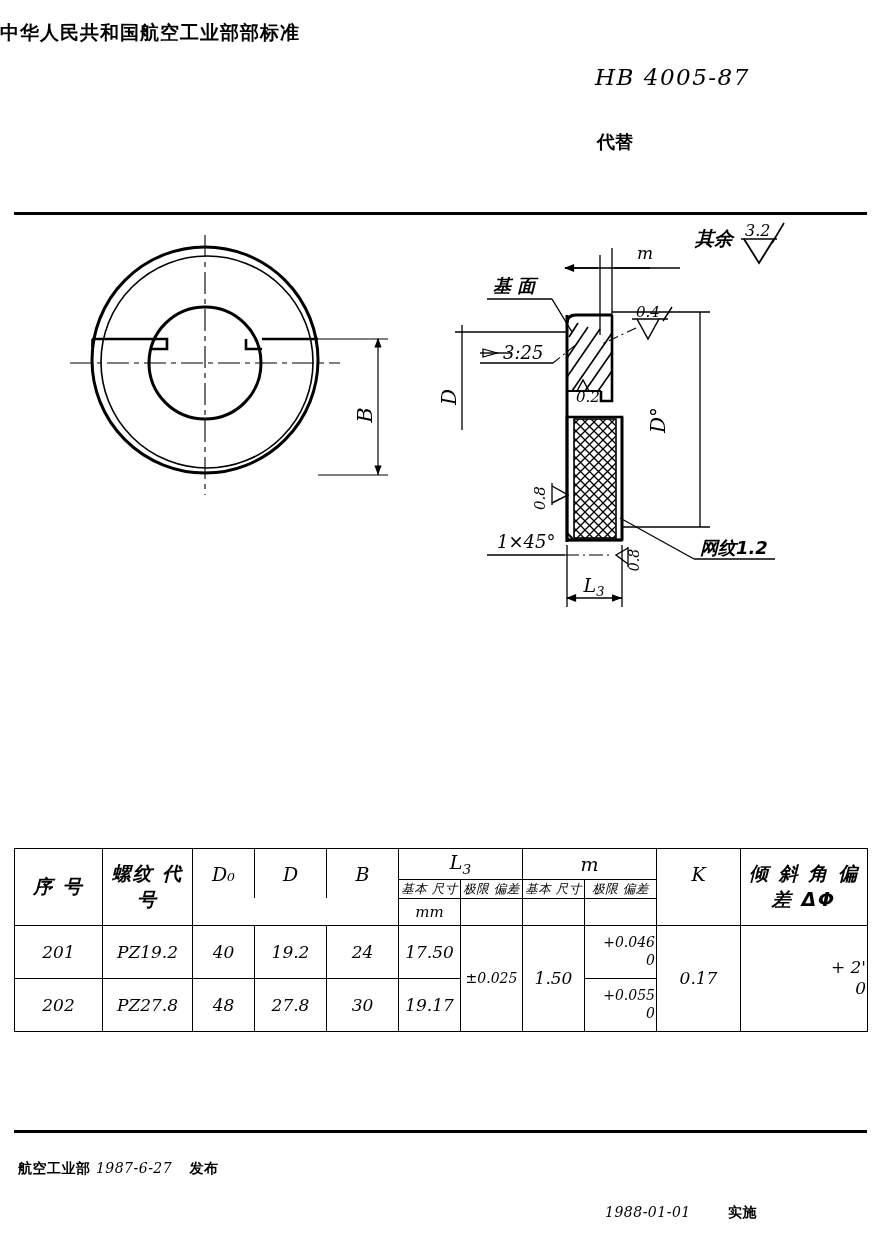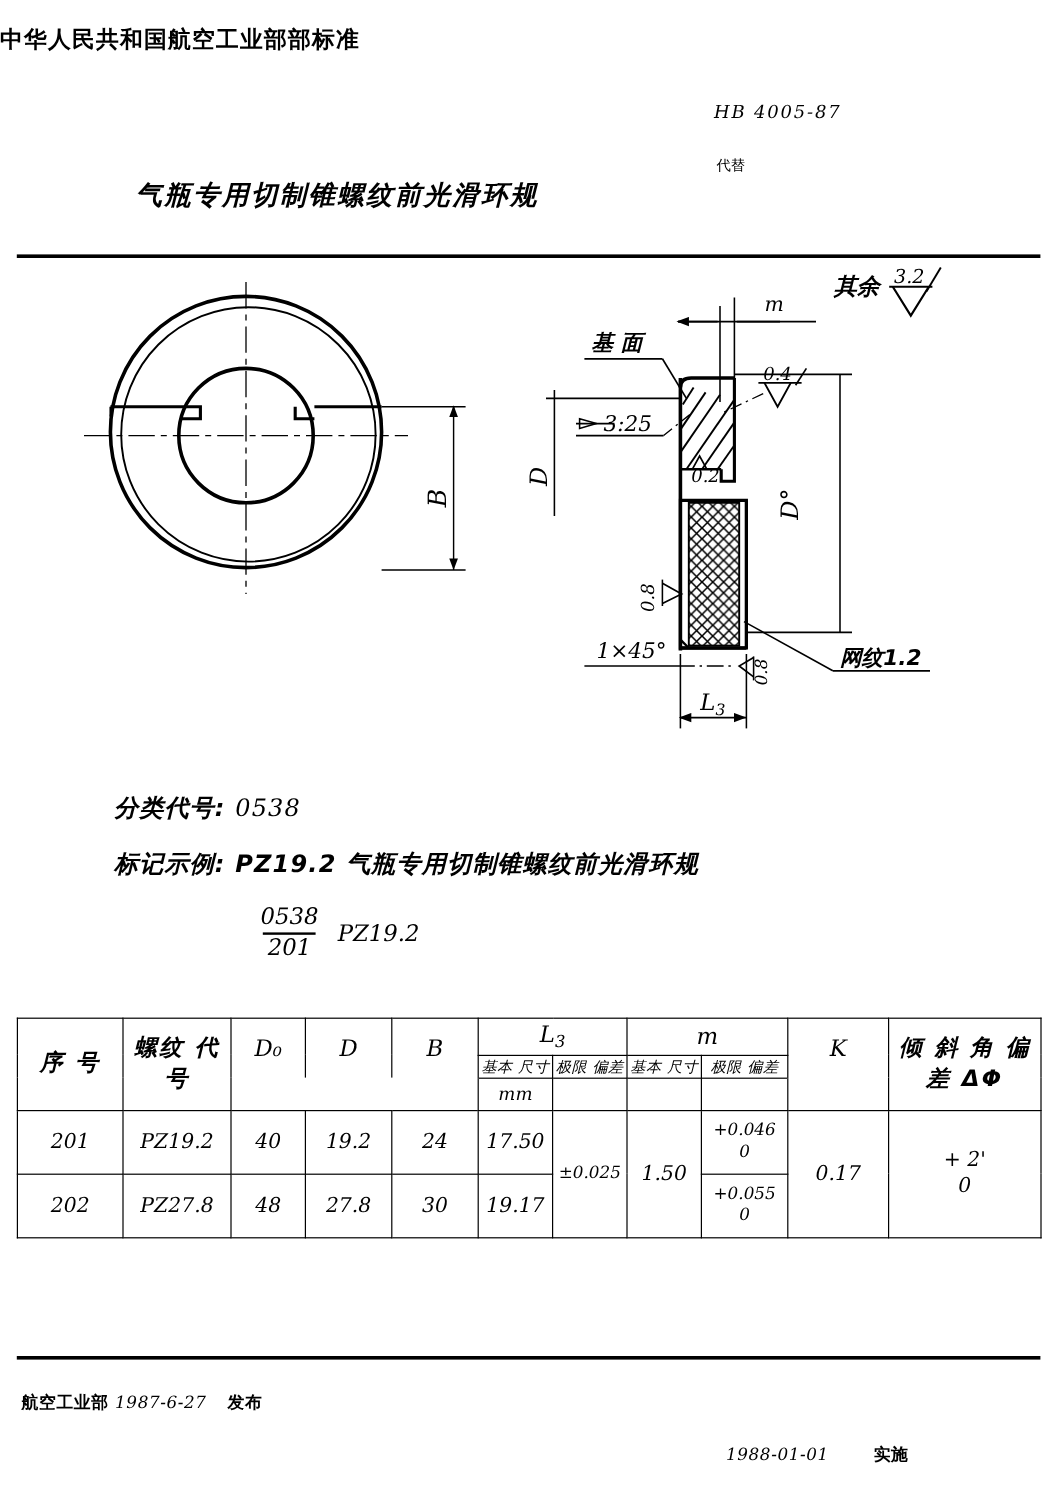--- a/index.html
+++ b/index.html
@@ -28,32 +28,32 @@
     top: 20px;
     text-align: left;
     font-size: 19px;
     font-weight: bold;
     letter-spacing: 1px;
     font-family: "DejaVu Sans", sans-serif;
   }
   .std-number {
     position: absolute;
     left: 595px;
-    top: 84px;
-    font-size: 15px;
+    top: 64px;
+    font-size: 23px;
     font-style: italic;
     letter-spacing: 1.5px;
     font-family: "DejaVu Serif", serif;
   }
   .replaces-label {
     position: absolute;
     left: 597px;
     top: 130px;
-    font-size: 12px;
-    font-weight: normal;
+    font-size: 18px;
+    font-weight: bold;
   }
   .doc-title {
     position: absolute;
     left: 113px;
     top: 148px;
     font-size: 22px;
     font-weight: bold;
     letter-spacing: 2px;
     font-style: italic;
   }
@@ -158,21 +158,21 @@
     font-family: "DejaVu Serif", serif;
     font-style: italic;
     height: 48px;
   }
   .spec-table .data-small {
     font-size: 14px;
   }
   .tol-stack {
     display: flex;
     flex-direction: column;
-    align-items: center;
+    align-items: flex-end;
     line-height: 1.25;
     font-size: 14px;
   }
   .sub {
     vertical-align: sub;
     font-size: 0.72em;
   }
   .nb { border: none !important; }
   .no-top { border-top: none !important; }
   .no-bottom { border-bottom: none !important; }
@@ -209,21 +209,20 @@
   .footer-date { font-family: "DejaVu Serif", serif; font-style: italic; font-weight: normal; }
 </style>
 </head>
 <body>
 
 <div class="page">
 
   <div class="ministry-title">中华人民共和国航空工业部部标准</div>
   <div class="std-number">HB 4005-87</div>
   <div class="replaces-label">代替</div>
-  <div class="doc-title">气瓶专用切制锥螺纹前光滑环规</div>
 
   <div class="rule rule-top"></div>
 
   <div class="drawing">
     <svg width="881" height="430" viewBox="0 0 881 430" xmlns="http://www.w3.org/2000/svg">
       <defs>
         <pattern id="knurl" width="9" height="9" patternUnits="userSpaceOnUse">
           <path d="M0,0 L9,9 M9,0 L0,9" stroke="#000" stroke-width="1.3" fill="none"></path>
         </pattern>
         <marker id="arrowEnd" markerWidth="9" markerHeight="9" refX="8" refY="3" orient="auto">
@@ -375,37 +374,20 @@
 
       <g stroke="#000" stroke-width="1.3" fill="none">
         <line x1="567" y1="330" x2="567" y2="392"></line>
         <line x1="622" y1="330" x2="622" y2="392"></line>
         <line x1="567" y1="383" x2="622" y2="383" marker-start="url(#arrowStart)" marker-end="url(#arrowEnd)"></line>
       </g>
       <text x="594" y="377" font-family="DejaVu Serif, serif" font-size="19" font-style="italic" fill="#000" text-anchor="middle">L<tspan font-size="13" dy="4">3</tspan></text>
     </svg>
   </div>
 
-  <div class="spec-block">
-    <div class="spec-line">
-      <span>分类代号:</span>
-      <span class="val">0538</span>
-    </div>
-    <div class="spec-line">
-      <span>标记示例:</span>
-      <span>PZ19.2 气瓶专用切制锥螺纹前光滑环规</span>
-    </div>
-    <div class="mark-row">
-      <span class="fraction">
-        <span class="num">0538</span>
-        <span class="den">201</span>
-      </span>
-      <span class="code">PZ19.2</span>
-    </div>
-  </div>
 
   <table class="spec-table">
     <colgroup>
       <col style="width:88px">
         <col style="width:90px">
         <col style="width:62px">
       <col style="width:72px">
         <col style="width:72px">
         <col style="width:62px">
       <col style="width:62px">

